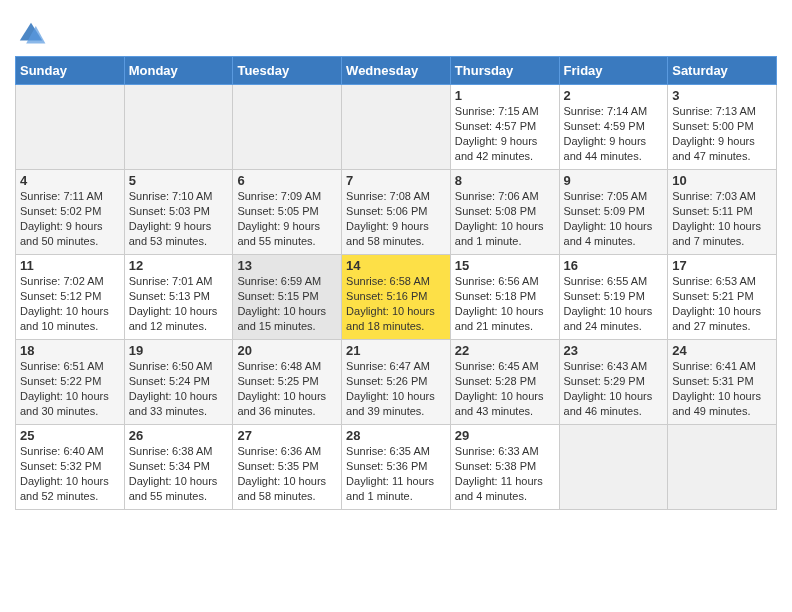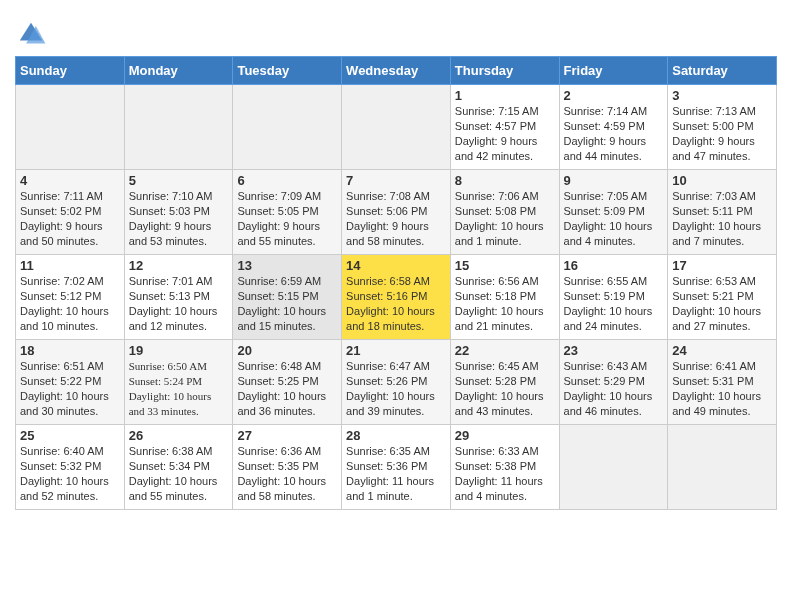--- a/index.html
+++ b/index.html
@@ -264,21 +264,21 @@
       <tr>
         <td style="background: rgb(245, 245, 245);">
           <span class="day-num">18</span>
           <div class="day-info" style="white-space: pre-line;">Sunrise: 6:51 AM
 Sunset: 5:22 PM
 Daylight: 10 hours
 and 30 minutes.</div>
         </td>
         <td style="background: rgb(245, 245, 245);">
           <span class="day-num">19</span>
-          <div class="day-info" style="white-space: pre-line; font-family: Liberation Serif, serif;">Sunrise: 6:50 AM
+          <div class="day-info" style="white-space: pre-line;">Sunrise: 6:50 AM
 Sunset: 5:24 PM
 Daylight: 10 hours
 and 33 minutes.</div>
         </td>
         <td style="background: rgb(245, 245, 245);">
           <span class="day-num">20</span>
           <div class="day-info" style="white-space: pre-line;">Sunrise: 6:48 AM
 Sunset: 5:25 PM
 Daylight: 10 hours
 and 36 minutes.</div>

